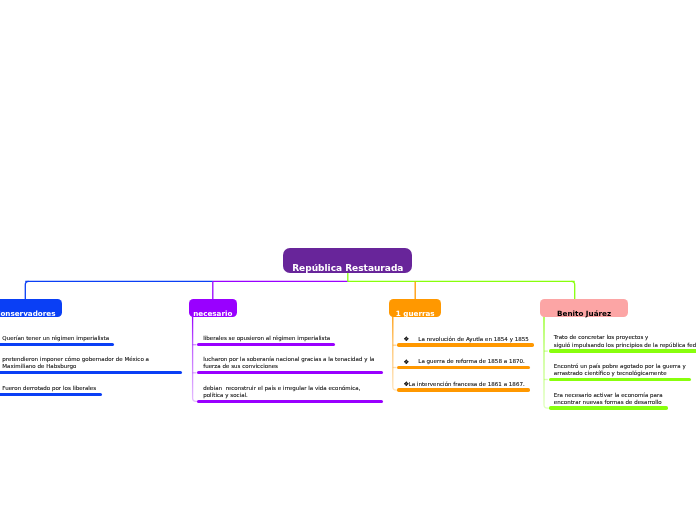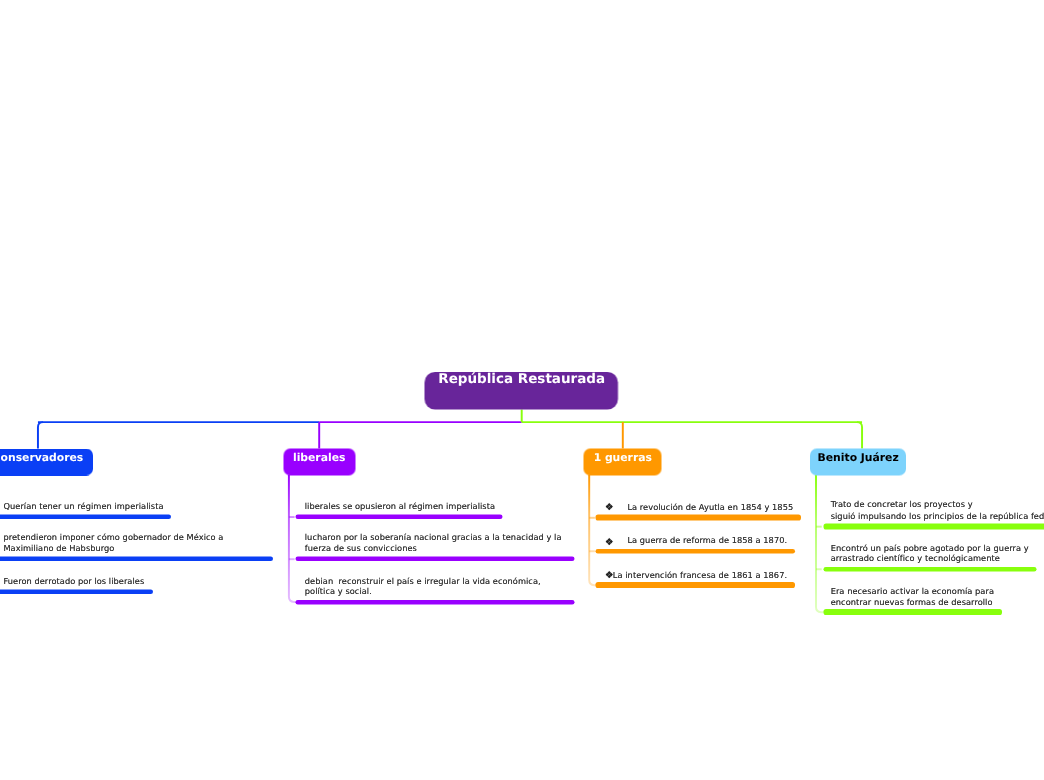--- a/index.html
+++ b/index.html
@@ -2,21 +2,21 @@
 <html><head>
 <meta charset="utf-8">
 <style>
   html,body{margin:0;padding:0;background:#ffffff;}
   body{width:696px;height:520px;overflow:hidden;
        font-family:"DejaVu Sans",sans-serif;}
   #canvas{position:relative;width:696px;height:520px;background:#ffffff;}
   svg#wires{position:absolute;left:0;top:0;width:696px;height:520px;overflow:visible;}
 
   .node{position:absolute;box-sizing:border-box;
-        display:flex;align-items:flex-start;justify-content:center;white-space:nowrap;
+        display:flex;align-items:flex-end;justify-content:center;white-space:nowrap;
         font-weight:bold;transform:translateZ(0);}
   .node.root{font-size:9px;border-radius:7px;}
   .node.branch{font-size:7.2px;border-radius:4.5px;}
   .node.branch .lbl{position:relative;top:1.4px;transform:translateZ(0);}
   .node .lbl{display:block;transform:translateZ(0);}
 
   .item{position:absolute;}
   .item .txt{position:absolute;left:0;top:0;transform:translateZ(0);
              font-size:5.5px;letter-spacing:0.03px;line-height:7.2px;color:#333333;white-space:pre;
              text-shadow:0 0 0.3px rgba(0,0,0,0.62);}
@@ -86,21 +86,21 @@
   <div class="item" style="left: -3.1px; top: 356.1px;">
     <div class="txt" style="left: 5.4px;">pretendieron imponer cómo gobernador de México a
 Maximiliano de Habsburgo</div>
     <div class="ul" style="top: 14.85px; width: 185.5px; background: rgb(10, 63, 245);"></div>
   </div>
   <div class="item" style="left: -3.1px; top: 385.4px;">
     <div class="txt" style="left: 5.4px;">Fueron derrotado por los liberales</div>
     <div class="ul" style="top: 7.65px; width: 104.691px; background: rgb(10, 63, 245);"></div>
   </div>
   <div class="node branch" style="left: 188.7px; top: 298.6px; width: 48.2px; height: 18.1px; background: rgb(153, 0, 255); color: rgb(255, 255, 255);">
-    <span class="lbl">liberales</span>
+    <span class="lbl">necesario</span>
   </div>
   <div class="item" style="left: 197.2px; top: 335.2px;">
     <div class="txt" style="left: 6px;">liberales se opusieron al régimen imperialista</div>
     <div class="ul" style="top: 7.65px; width: 137.675px; background: rgb(153, 0, 255);"></div>
   </div>
   <div class="item" style="left: 197.2px; top: 356.1px;">
     <div class="txt" style="left: 6px;">lucharon por la soberanía nacional gracias a la tenacidad y la
 fuerza de sus convicciones</div>
     <div class="ul" style="top: 14.85px; width: 185.5px; background: rgb(153, 0, 255);"></div>
   </div>
@@ -120,21 +120,21 @@
   <div class="item" style="left: 397.4px; top: 358px;">
     <div class="txt bullet" style="left: 6px;">❖</div>
     <div class="txt" style="left: 20.9px;">La guerra de reforma de 1858 a 1870.</div>
     <div class="ul" style="top: 7.65px; width: 132.2px; background: rgb(255, 152, 0);"></div>
   </div>
   <div class="item" style="left: 397.4px; top: 380.8px;">
     <div class="txt bullet" style="left: 6px;">❖</div>
     <div class="txt" style="left: 11.2px;">La intervención francesa de 1861 a 1867.</div>
     <div class="ul" style="top: 7.65px; width: 132.156px; background: rgb(255, 152, 0);"></div>
   </div>
-  <div class="node branch" style="left: 540.1px; top: 298.6px; width: 64px; height: 18.1px; background: #7dd3fc; color: rgb(0, 0, 0);">
+  <div class="node branch" style="left: 540.1px; top: 298.6px; width: 88px; height: 18.1px; background: #fca5a5; color: rgb(0, 0, 0);">
     <span class="lbl">Benito Juárez</span>
   </div>
   <div class="item" style="left: 548.6px; top: 334.4px;">
     <div class="txt" style="left: 5.2px;">Trato de concretar los proyectos y
 siguió impulsando los principios de la república federal</div>
     <div class="ul" style="top: 14.85px; width: 163.863px; background: rgb(136, 255, 13);"></div>
   </div>
   <div class="item" style="left: 548.6px; top: 362.8px;">
     <div class="txt" style="left: 5.2px;">Encontró un país pobre agotado por la guerra y
 arrastrado científico y tecnológicamente</div>

